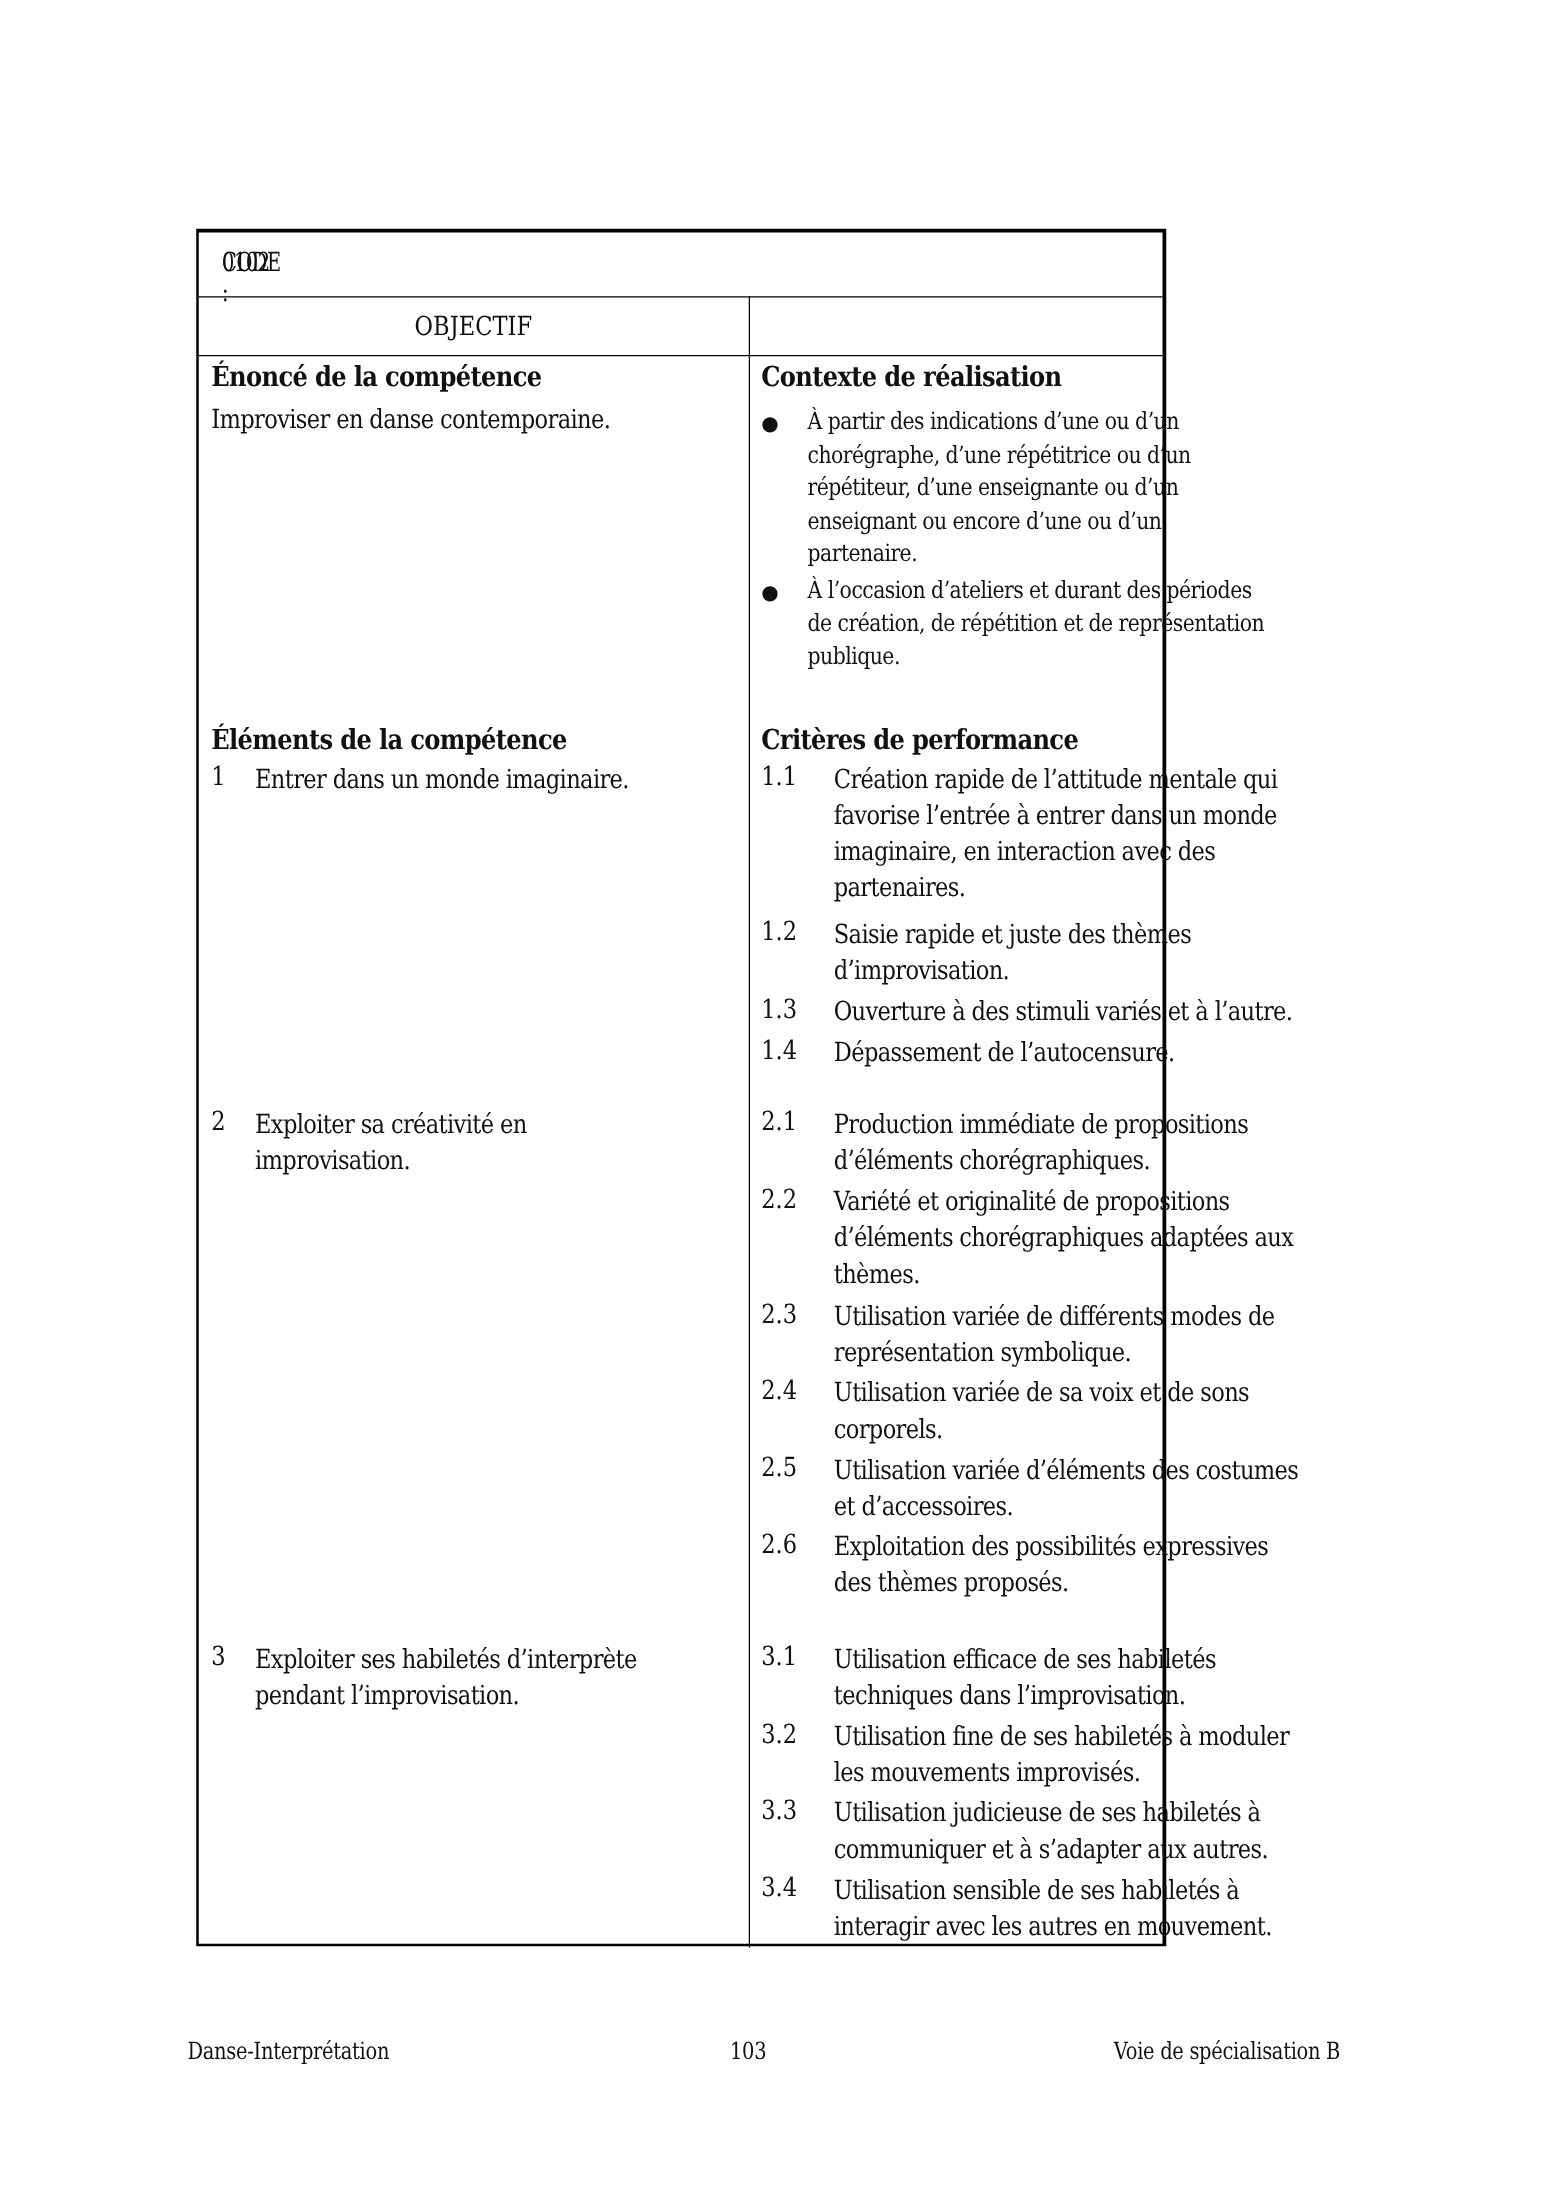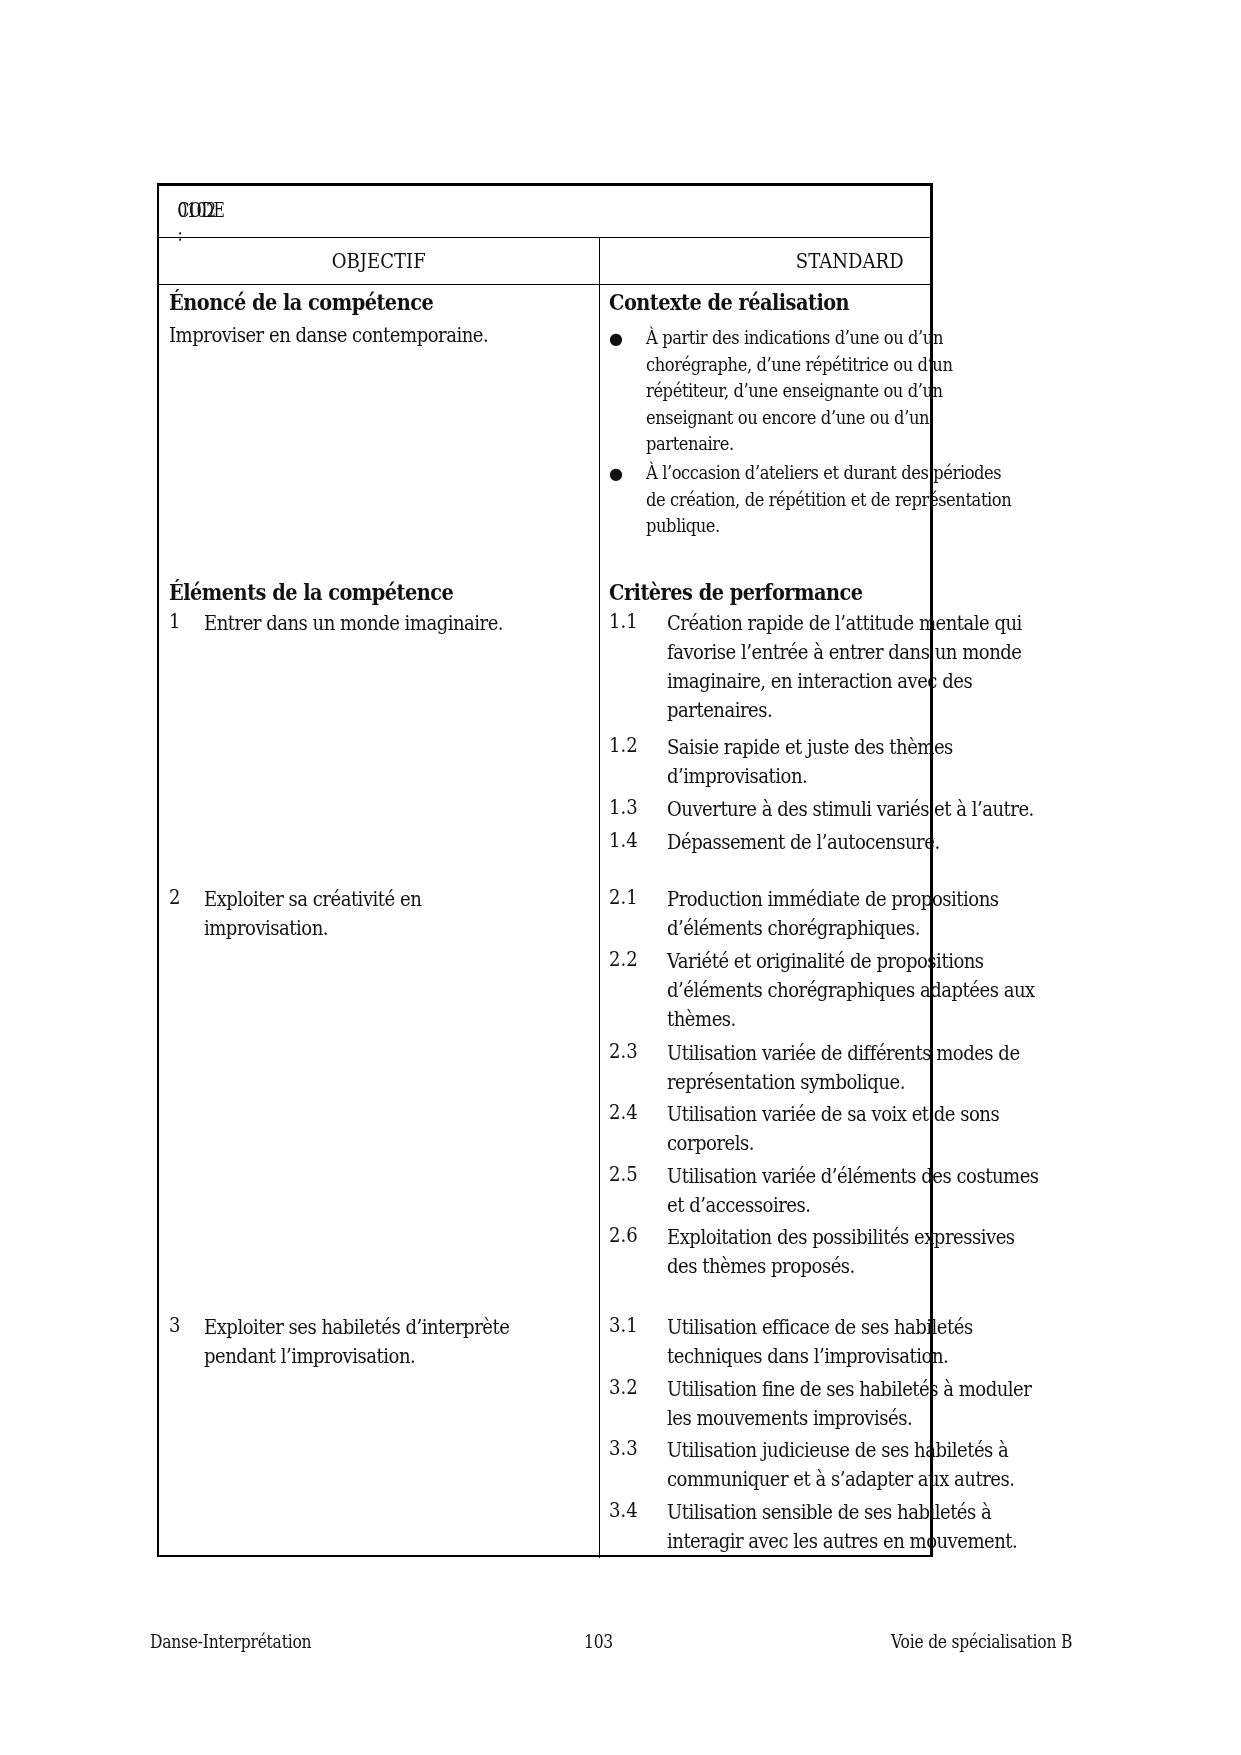--- a/index.html
+++ b/index.html
@@ -29,23 +29,20 @@
 <body>
 
 <div class="page">
   <div class="tbl">
     <div class="code-row">
       <span><span>CODE :</span>&nbsp;&nbsp;<span>0102</span></span>
     </div>
     <div class="head-row">
       <div class="head-cell" style="left:0;width:440px;text-align:right;">
           <span>OBJECTIF</span>
-        </div>
-      <div class="head-cell" style="left:441px;width:500px;">
-          <span>STANDARD</span>
         </div>
     </div>
     <div class="divider"></div>
 
     <div class="col col-left">
       <div class="abs heading" style="top:5px;">Énoncé de la compétence</div>
       <div class="abs txt" style="top:37px;">Improviser en danse contemporaine.</div>
 
       <div class="abs heading" style="top:295px;">Éléments de la compétence</div>
 

